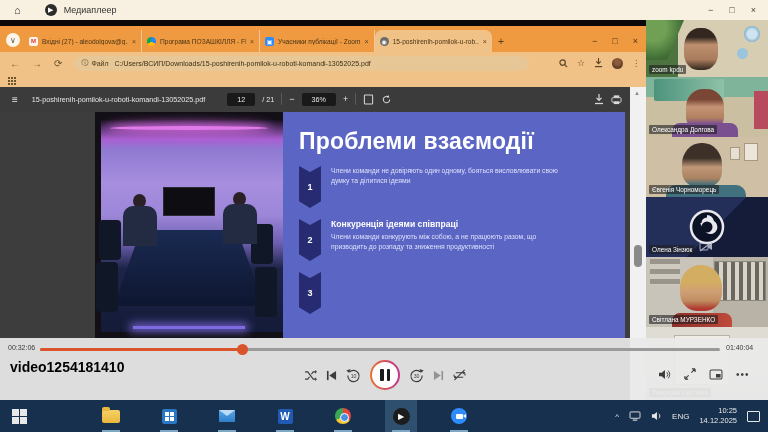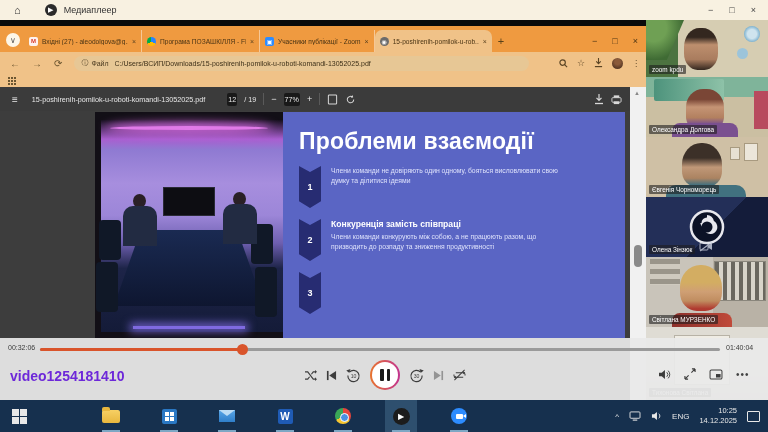--- a/index.html
+++ b/index.html
@@ -38,21 +38,21 @@
   #toolbar .right { margin-left:auto; display:flex; align-items:center; gap:9px; margin-right:8px; }
   #toolbar .right svg { display:block; }
   .avatar { width:11px; height:11px; border-radius:50%; background:radial-gradient(circle at 50% 35%, #8a5a3a 30%, #5a3a26 70%); }
   #bookmarksrow { left:0; top:74px; width:648px; height:13px; background:#f0c288; display:flex; align-items:center; }
   .gridicon { margin-left:8px; width:8px; height:8px; display:grid; grid-template-columns:repeat(3,2px); grid-template-rows:repeat(3,2px); gap:1px; }
   .gridicon i { background:#6b5530; }
   
   #pdfbar { left:0; top:87px; width:648px; height:24px; background:#3b3b3b; display:flex; align-items:center; color:#e8e8e8; font-size:7.2px; }
   #pdfbar .menu { font-size:10px; margin-left:12px; }
   #pdfbar .fname { margin-left:14px; white-space:nowrap; font-size:7.2px; }
-  #pdfbar .pagebox, #pdfbar .zoombox { background:#191919; border-radius:2px; padding:2px 1px; }
+  #pdfbar .pagebox, #pdfbar .zoombox { background:#191919; border-radius:2px; padding:2px 10px; }
   #pdfbar .grp { display:flex; align-items:center; gap:7px; }
   #pdfbar .sep { width:1px; height:12px; background:#5a5a5a; }
   #pdfbar svg { display:block; }
   #pdfcanvas { left:0; top:111px; width:630px; height:289px; background:#3d3d3d; }
   #pdfscroll { left:630px; top:87px; width:16px; height:313px; background:#f1f1f1; }
   #pdfscroll .up { position:absolute; top:3px; left:4px; font-size:6px; color:#888; }
   #pdfscroll .thumb { position:absolute; top:158px; left:4px; width:8px; height:22px; background:#8a8a8a; border-radius:4px; }
   
   #slide { left:95px; top:112px; width:530px; height:226px; display:flex; background:#5a65c4; }
   #photo { position:relative; width:188px; height:226px; background:#120f16; overflow:hidden; flex:0 0 auto; }
@@ -103,21 +103,21 @@
   .t6 .frame { position:absolute; left:28px; top:8px; width:56px; height:50px; background:#efece4; border:1px solid #b7b2a6; }
   
   #controlbar { left:0; top:338px; width:768px; height:62px; background:rgba(234,234,234,.93); }
   #seekrow { position:absolute; left:0; top:4px; width:768px; height:14px; }
   #curtime,#tottime { position:absolute; top:2px; font-size:7px; color:#3a3a3a; }
   #curtime { left:8px; }
   #tottime { left:726px; }
   #track { position:absolute; left:40px; top:6px; width:680px; height:3px; background:#9a9a9a; border-radius:2px; }
   #trackfill { position:absolute; left:0; top:0; height:3px; background:#d9542b; border-radius:2px; }
   #knob { position:absolute; top:-4px; width:11px; height:11px; border-radius:50%; background:#d9542b; }
-  #vidtitle { position:absolute; left:10px; top:30px; font-size:14px; font-weight:bold; color:#6d28d9;text-align:right; }
+  #vidtitle { position:absolute; left:10px; top:21px; font-size:14px; font-weight:bold; color:#000000;text-align:right; }
   #centerctrl { position:absolute; left:304px; top:22px; width:170px; display:flex; align-items:center; gap:9px; }
   #centerctrl svg { display:block; }
   .pausebtn { width:30px; height:30px; border-radius:50%; border:2.5px solid transparent; background:linear-gradient(#fff,#fff) padding-box, linear-gradient(90deg,#e8742e,#c2338f) border-box; display:flex; align-items:center; justify-content:center; gap:3px; }
   .pausebtn i { width:3.5px; height:12px; background:#1a1a1a; border-radius:1px; }
   #rightctrl { position:absolute; left:658px; top:30px; display:flex; align-items:center; gap:13px; }
   #rightctrl svg { display:block; }
   .dots3 { font-size:10px; color:#444; letter-spacing:1px; }
   
   #taskbar { left:0; top:400px; width:768px; height:32px; background:#16304e; display:flex; align-items:center; }
   .tbicon { width:22px; height:22px; display:flex; align-items:center; justify-content:center; position:relative; }
@@ -227,24 +227,24 @@
       <i></i>
       <i></i>
     </span>
 </div>
 
 <div class="abs" id="pdfbar">
   <span class="menu">≡</span>
   <span class="fname">15-poshirenih-pomilok-u-roboti-komandi-13052025.pdf</span>
   <span class="grp" style="margin-left:22px;">
     <span class="pagebox">12</span>
-    <span>/ 19</span>
+    <span>/ 21</span>
     <span class="sep"></span>
     <span style="font-size:9px;">−</span>
-    <span class="zoombox">77%</span>
+    <span class="zoombox">36%</span>
     <span style="font-size:9px;">+</span>
     <span class="sep"></span>
     <svg width="11" height="11" viewBox="0 0 12 12">
         <rect x="1.5" y="1" width="9" height="10" rx="1" fill="none" stroke="#d8d8d8" stroke-width="1.1"></rect>
       </svg>
     <svg width="11" height="11" viewBox="0 0 12 12">
         <path d="M9.5 6a3.5 3.5 0 1 1-1.2-2.6" fill="none" stroke="#d8d8d8" stroke-width="1.1"></path>
         <path d="M8 1l1 2.6-2.6.6z" fill="#d8d8d8"></path>
       </svg>
   </span>
@@ -288,21 +288,21 @@
     <div id="slidetitle">Проблеми взаємодії</div>
     <div class="item">
       <span class="badge">1</span>
       <span class="itxt">
         <p>Члени команди не довіряють один одному, бояться висловлювати свою думку та ділитися ідеями</p>
       </span>
     </div>
     <div class="item">
       <span class="badge">2</span>
       <span class="itxt">
-        <h4>Конкуренція замість співпраці</h4>
+        <h4>Конкуренція ідеями співпраці</h4>
         <p>Члени команди конкурують між собою, а не працюють разом, що призводить до розпаду та зниження продуктивності</p>
       </span>
     </div>
     <div class="item">
       <span class="badge">3</span>
     </div>
   </div>
 </div>
 
 <div class="abs" id="pdfscroll">

